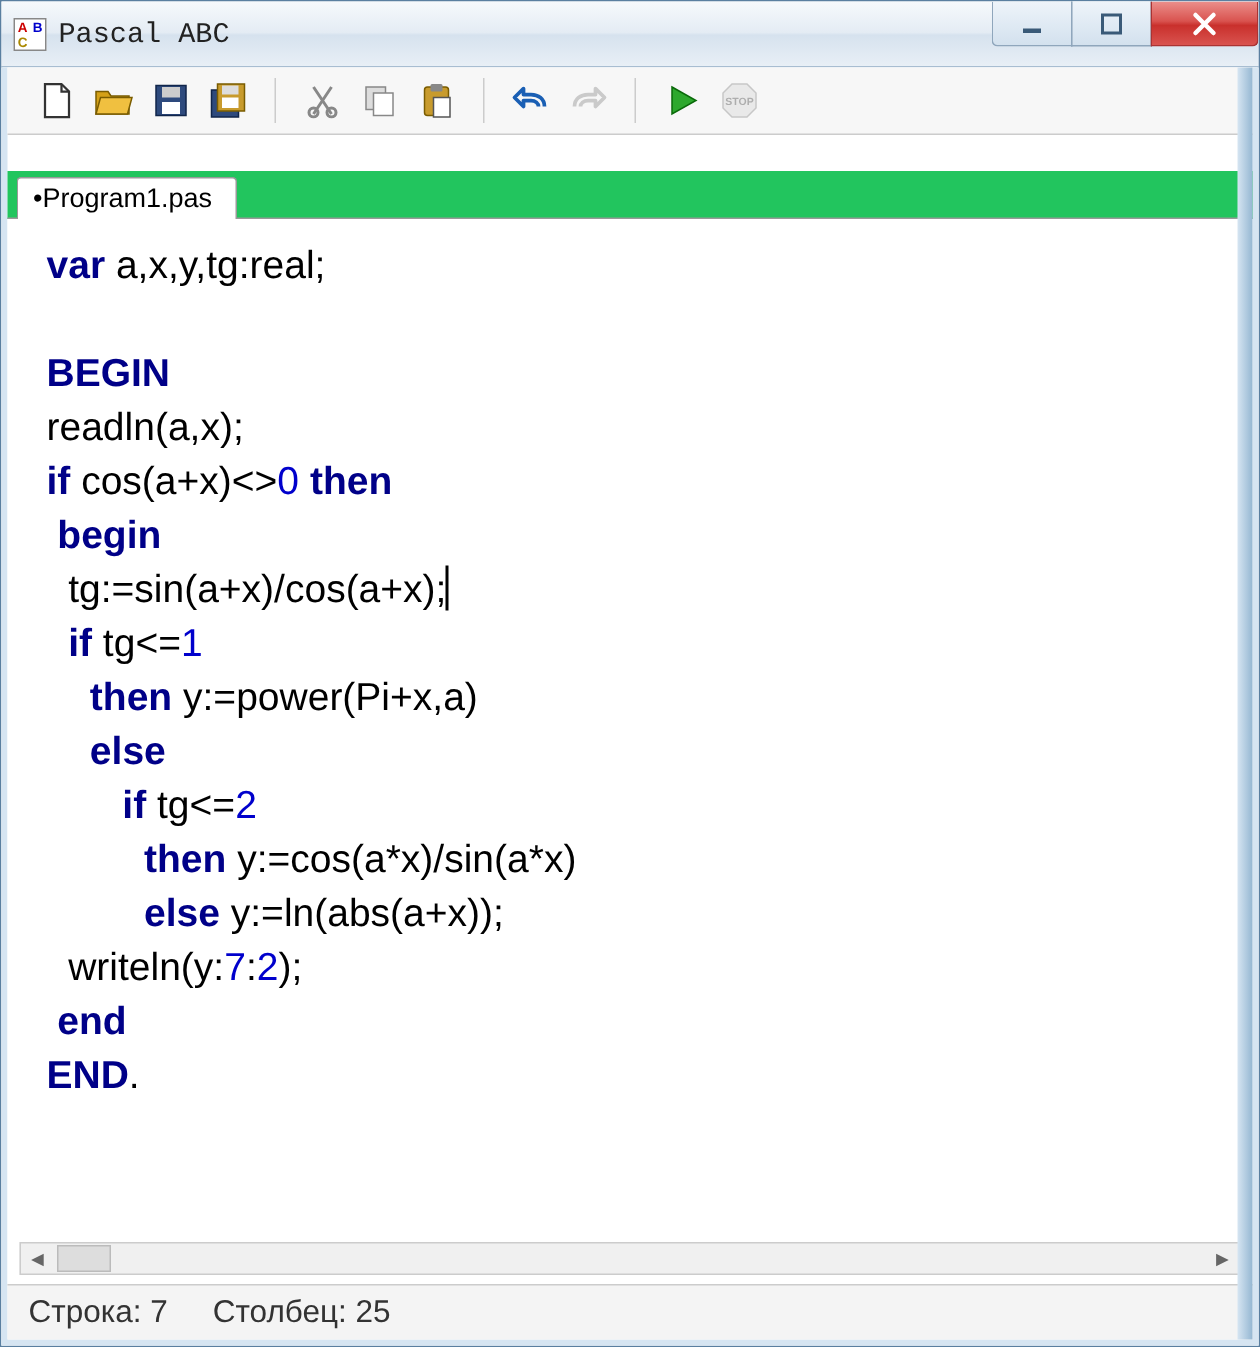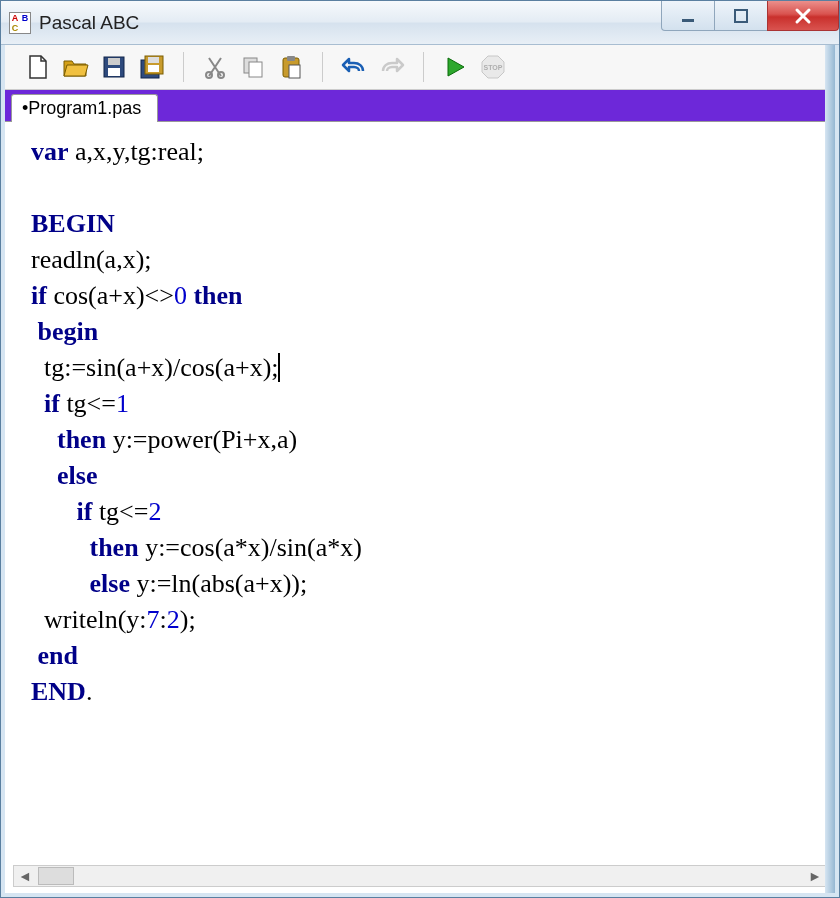--- a/index.html
+++ b/index.html
@@ -35,21 +35,21 @@
     background: #fff;
     margin-right: 8px;
     display: flex;
     flex-wrap: wrap;
     font-size: 9px;
     line-height: 10px;
     font-weight: bold;
   }
   .app-icon span { width: 50%; text-align: center; }
   .app-icon .r { color:#c00;} .app-icon .b{color:#00c;} .app-icon .g{color:#080;} .app-icon .y{color:#a80;}
-  .title-text { font-size: 19px; color: #222; }
+  .title-text { font-size: 19px; color: #222; font-family: Liberation Mono, monospace; }
   .win-controls {
     position: absolute; right: 0; top: 0;
     display: flex; height: 32px;
   }
   .win-btn {
     width: 54px; height: 30px;
     border: 1px solid #8fa6bc; border-top: none;
     background: linear-gradient(to bottom,#eef4fa,#d3e1ee);
     display:flex;align-items:center;justify-content:center;
     font-size:18px;color:#3a5a78;font-weight:bold;
@@ -87,31 +87,32 @@
   .sep { width:1px; height:30px; background:#ccc; margin:0 6px;}
   .tbtn {
     width:34px;height:34px;display:flex;align-items:center;justify-content:center;
     margin:0 2px; border-radius:3px;
   }
   .tbtn svg{display:block;}
 
   .tabbar {
     display:flex; padding: 3px 6px 0 6px;
     border-bottom:1px solid #999;
-    background:#6d28d9;
+    background:#22c55e;
+    margin-top:24px;
   }
   .tab {
     background:#fff; border:1px solid #999; border-bottom:none;
     padding:3px 16px 3px 10px; font-size:18px;
     position:relative; top:1px;
     border-top-left-radius:3px;border-top-right-radius:3px;
   }
   .editor-wrap { flex:1; position:relative; background:#fff; padding: 8px 8px 8px 8px; overflow:hidden;}
   .editor {
-    font-family: Liberation Serif, serif;
+    font-family: Liberation Sans, sans-serif;
     font-size: 26px;
     line-height: 36px;
     white-space: pre;
     padding: 4px 18px;
     height: 100%;
     color:#000;
   }
   .kw { color:#000088; font-weight:bold; }
   .num { color:#0000cc; }
   .cursor { border-right:2px solid #000; margin-left:-1px;}
@@ -275,16 +276,26 @@
 <span class="kw">END</span><span>.</span>
 </div>
       <div class="hscroll">
         <div class="arrow">◄</div>
         <div class="thumb"></div>
         <div style="flex:1"></div>
         <div class="arrow">►</div>
       </div>
     </div>
 
+    <div class="statusbar">
+      <div class="cell">
+        <span>Строка:</span>&nbsp;
+        <span>7</span>
+      </div>
+      <div class="cell">
+        <span>Столбец:</span>&nbsp;
+        <span>25</span>
+      </div>
+    </div>
 
     <div class="right-edge"></div>
   </div>
 </div>
 
 </body></html>

